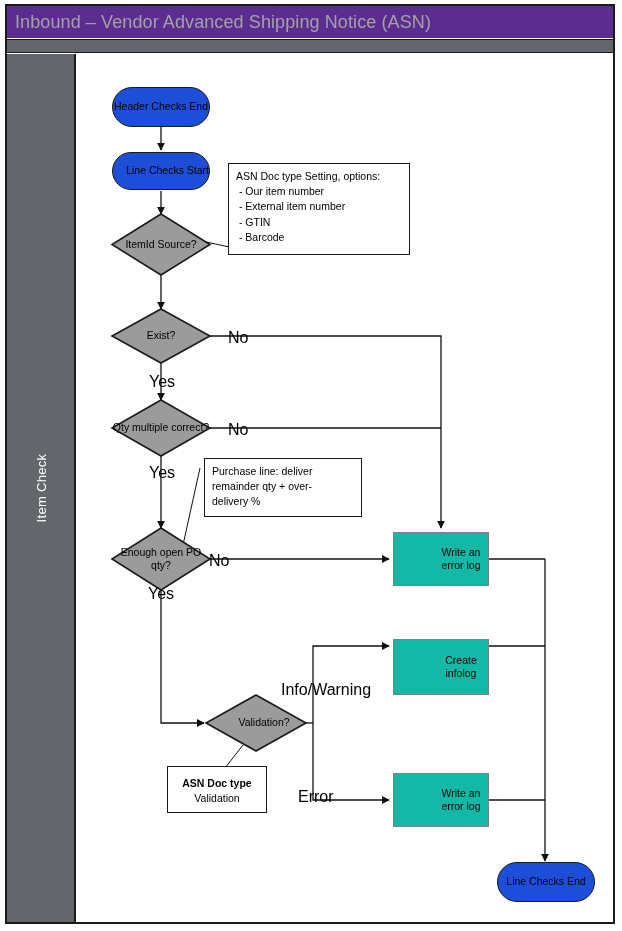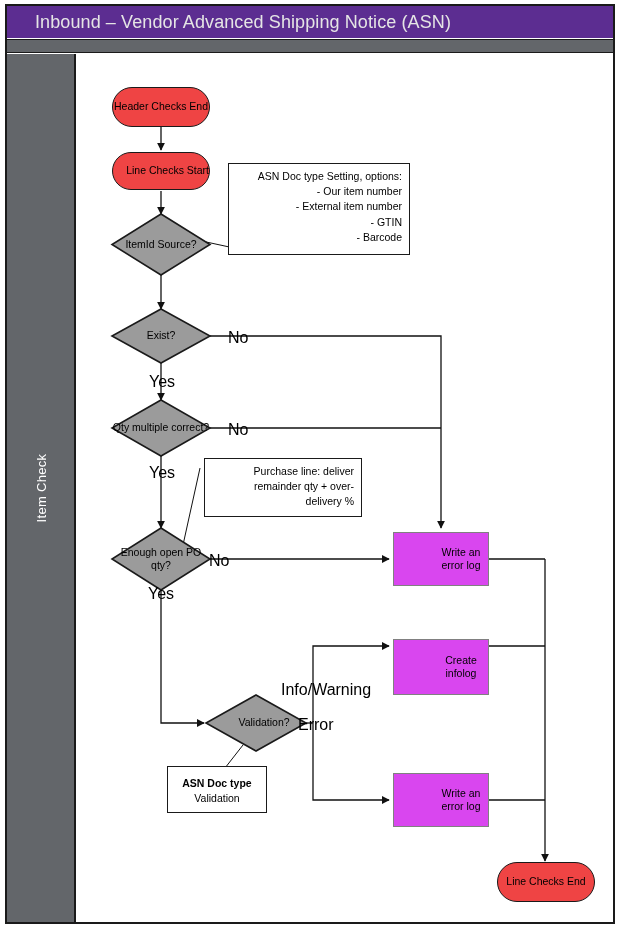--- a/index.html
+++ b/index.html
@@ -32,23 +32,23 @@
   .title-bar {
     position: absolute;
     left: 7px;
     top: 6px;
     width: 606px;
     height: 32px;
     background: #5c2d91;
     box-sizing: border-box;
     display: flex;
     align-items: center;
-    color: #e5e5e5;
+    color: #a3a3a3;
     font-size: 18px;
-    padding-left: 28px;
+    padding-left: 8px;
     letter-spacing: 0.1px;
     white-space: nowrap;
   }
   
   .header-band {
     position: absolute;
     left: 7px;
     top: 39px;
     width: 606px;
     height: 14px;
@@ -93,33 +93,33 @@
     box-sizing: border-box;
     display: flex;
     align-items: center;
     justify-content: center;
     text-align: center;
     color: #000000;
     font-size: 10.5px;
     line-height: 1.25;
   }
   .terminator {
-    background: #ef4444;
+    background: #1d4ed8;
     border: 1.6px solid #1a1a1a;
     border-radius: 22px;
   }
   .process {
-    background: #d946ef;
+    background: #14b8a6;
     border: 1.6px solid #808080;
     padding-left: 40px;
   }
   .note {
     background: #ffffff;
     border: 1.3px solid #1a1a1a;
-    text-align: right;
+    text-align: left;
     justify-content: flex-start;
     padding: 5px 7px;
     align-items: flex-start;
     font-size: 10.5px;
     line-height: 1.45;
   }
   .note.centered {
     text-align: center;
     justify-content: center;
     align-items: center;
@@ -288,15 +288,15 @@
   <div class="edge-label" style="left:228px; top:329px;">No</div>
   <div class="edge-label" style="left:149px; top:373px;">Yes</div>
 
   <div class="edge-label" style="left:228px; top:421px;">No</div>
   <div class="edge-label" style="left:149px; top:464px;">Yes</div>
 
   <div class="edge-label" style="left:209px; top:552px;">No</div>
   <div class="edge-label" style="left:148px; top:585px;">Yes</div>
 
   <div class="edge-label" style="left:281px; top:681px;">Info/Warning</div>
-  <div class="edge-label" style="left:298px; top:716px;">Error</div>
+  <div class="edge-label" style="left:298px; top:788px;">Error</div>
 
 </div>
 
 </body></html>

